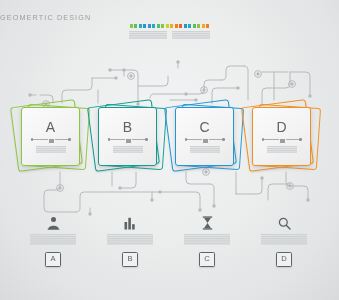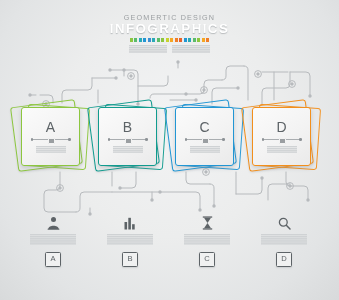--- a/index.html
+++ b/index.html
@@ -10,21 +10,21 @@
   }
   #stage{
     position:relative;width:339px;height:300px;
     background:radial-gradient(ellipse at 50% 42%,#f2f3f4 0%,#eceded 45%,#e2e4e5 78%,#d8dadb 100%);
     overflow:hidden;
   }
 
   
   .header{
     position:absolute;left:0;right:0;top:13px;
-    text-align:center;
+    text-align:left;
   }
   .hdr-sub{
     font-size:7.2px;letter-spacing:1.15px;color:#9a9ea1;
     font-weight:400;line-height:9px;
   }
   .hdr-title{
     font-size:13.4px;letter-spacing:1.4px;color:#ffffff;
     font-weight:bold;line-height:15px;margin-top:-1px;
     text-shadow:0 1px 1px rgba(140,145,150,.55);
   }
@@ -100,21 +100,20 @@
     box-shadow:0 1px 1.5px rgba(130,135,140,.25);
   }
 </style>
 </head>
 <body>
 
 <div id="stage">
 
   <div class="header">
     <div class="hdr-sub">GEOMERTIC DESIGN</div>
-    <div class="hdr-title">INFOGRAPHICS</div>
     <div class="swatches">
         <i style="background: rgb(140, 198, 63);"></i>
         <i style="background: rgb(91, 188, 106);"></i>
         <i style="background: rgb(42, 169, 182);"></i>
         <i style="background: rgb(33, 150, 212);"></i>
         <i style="background: rgb(61, 143, 209);"></i>
         <i style="background: rgb(42, 169, 182);"></i>
         <i style="background: rgb(91, 188, 106);"></i>
         <i style="background: rgb(140, 198, 63);"></i>
         <i style="background: rgb(199, 210, 46);"></i>

